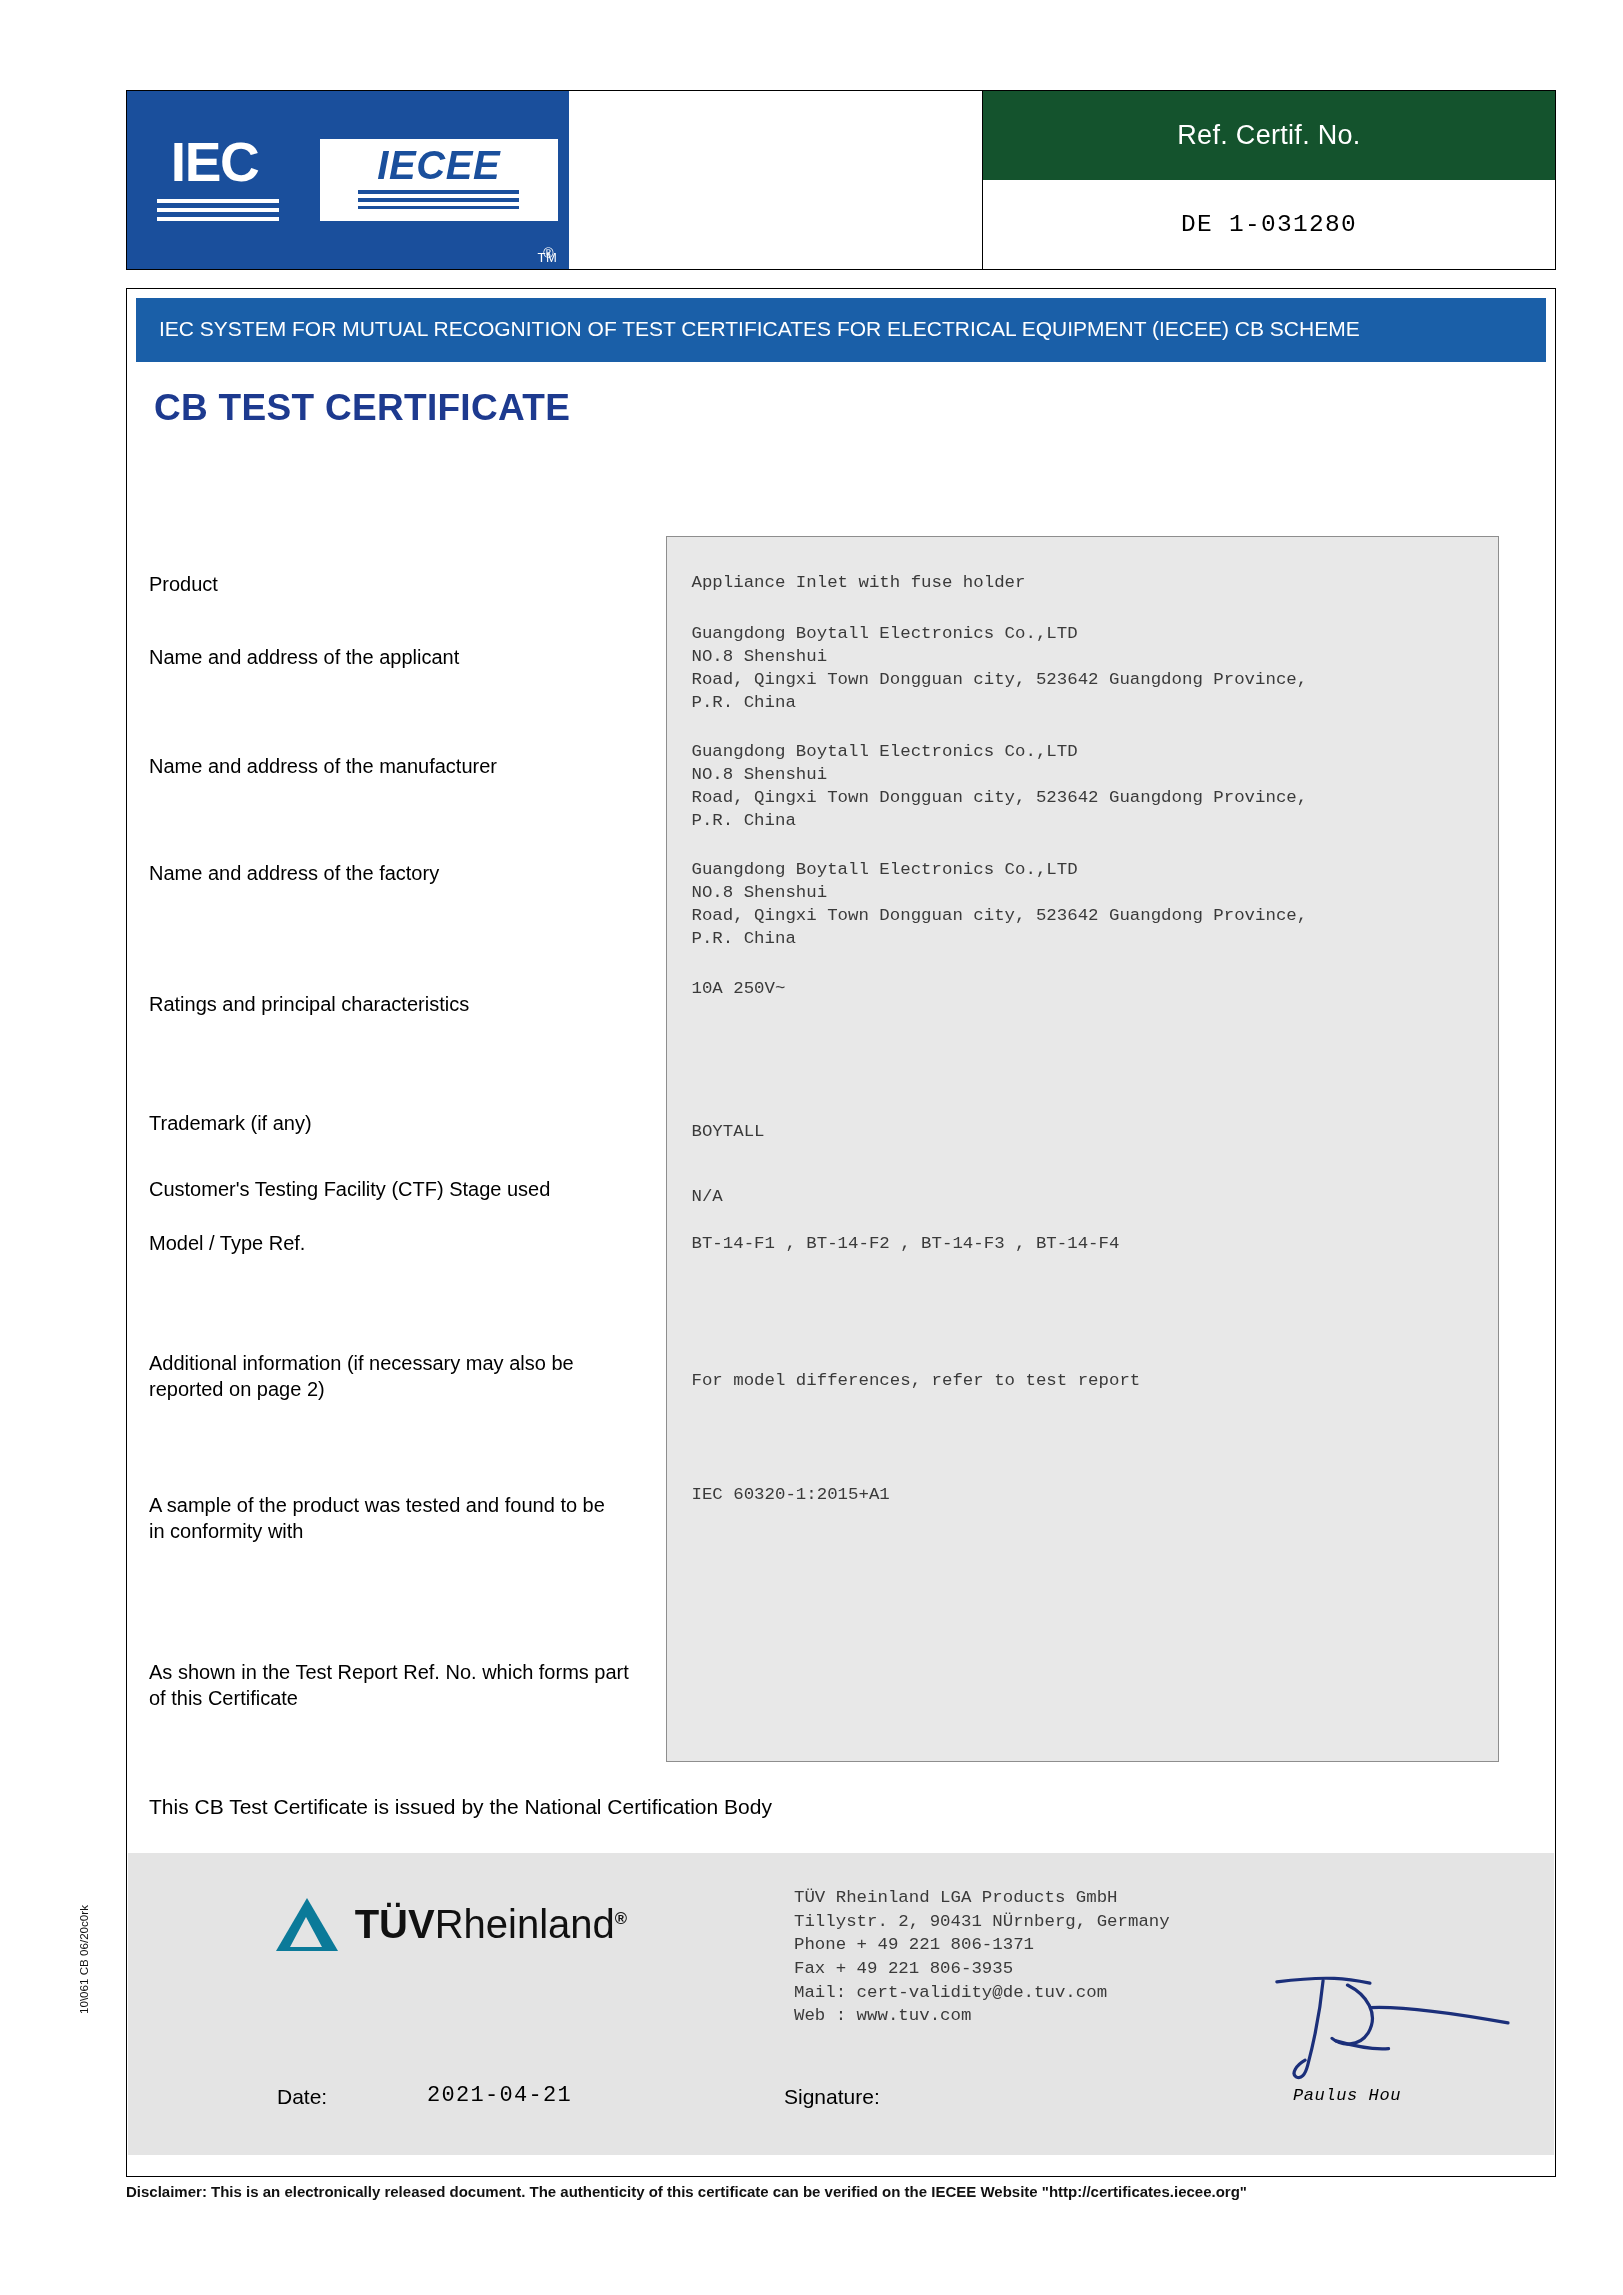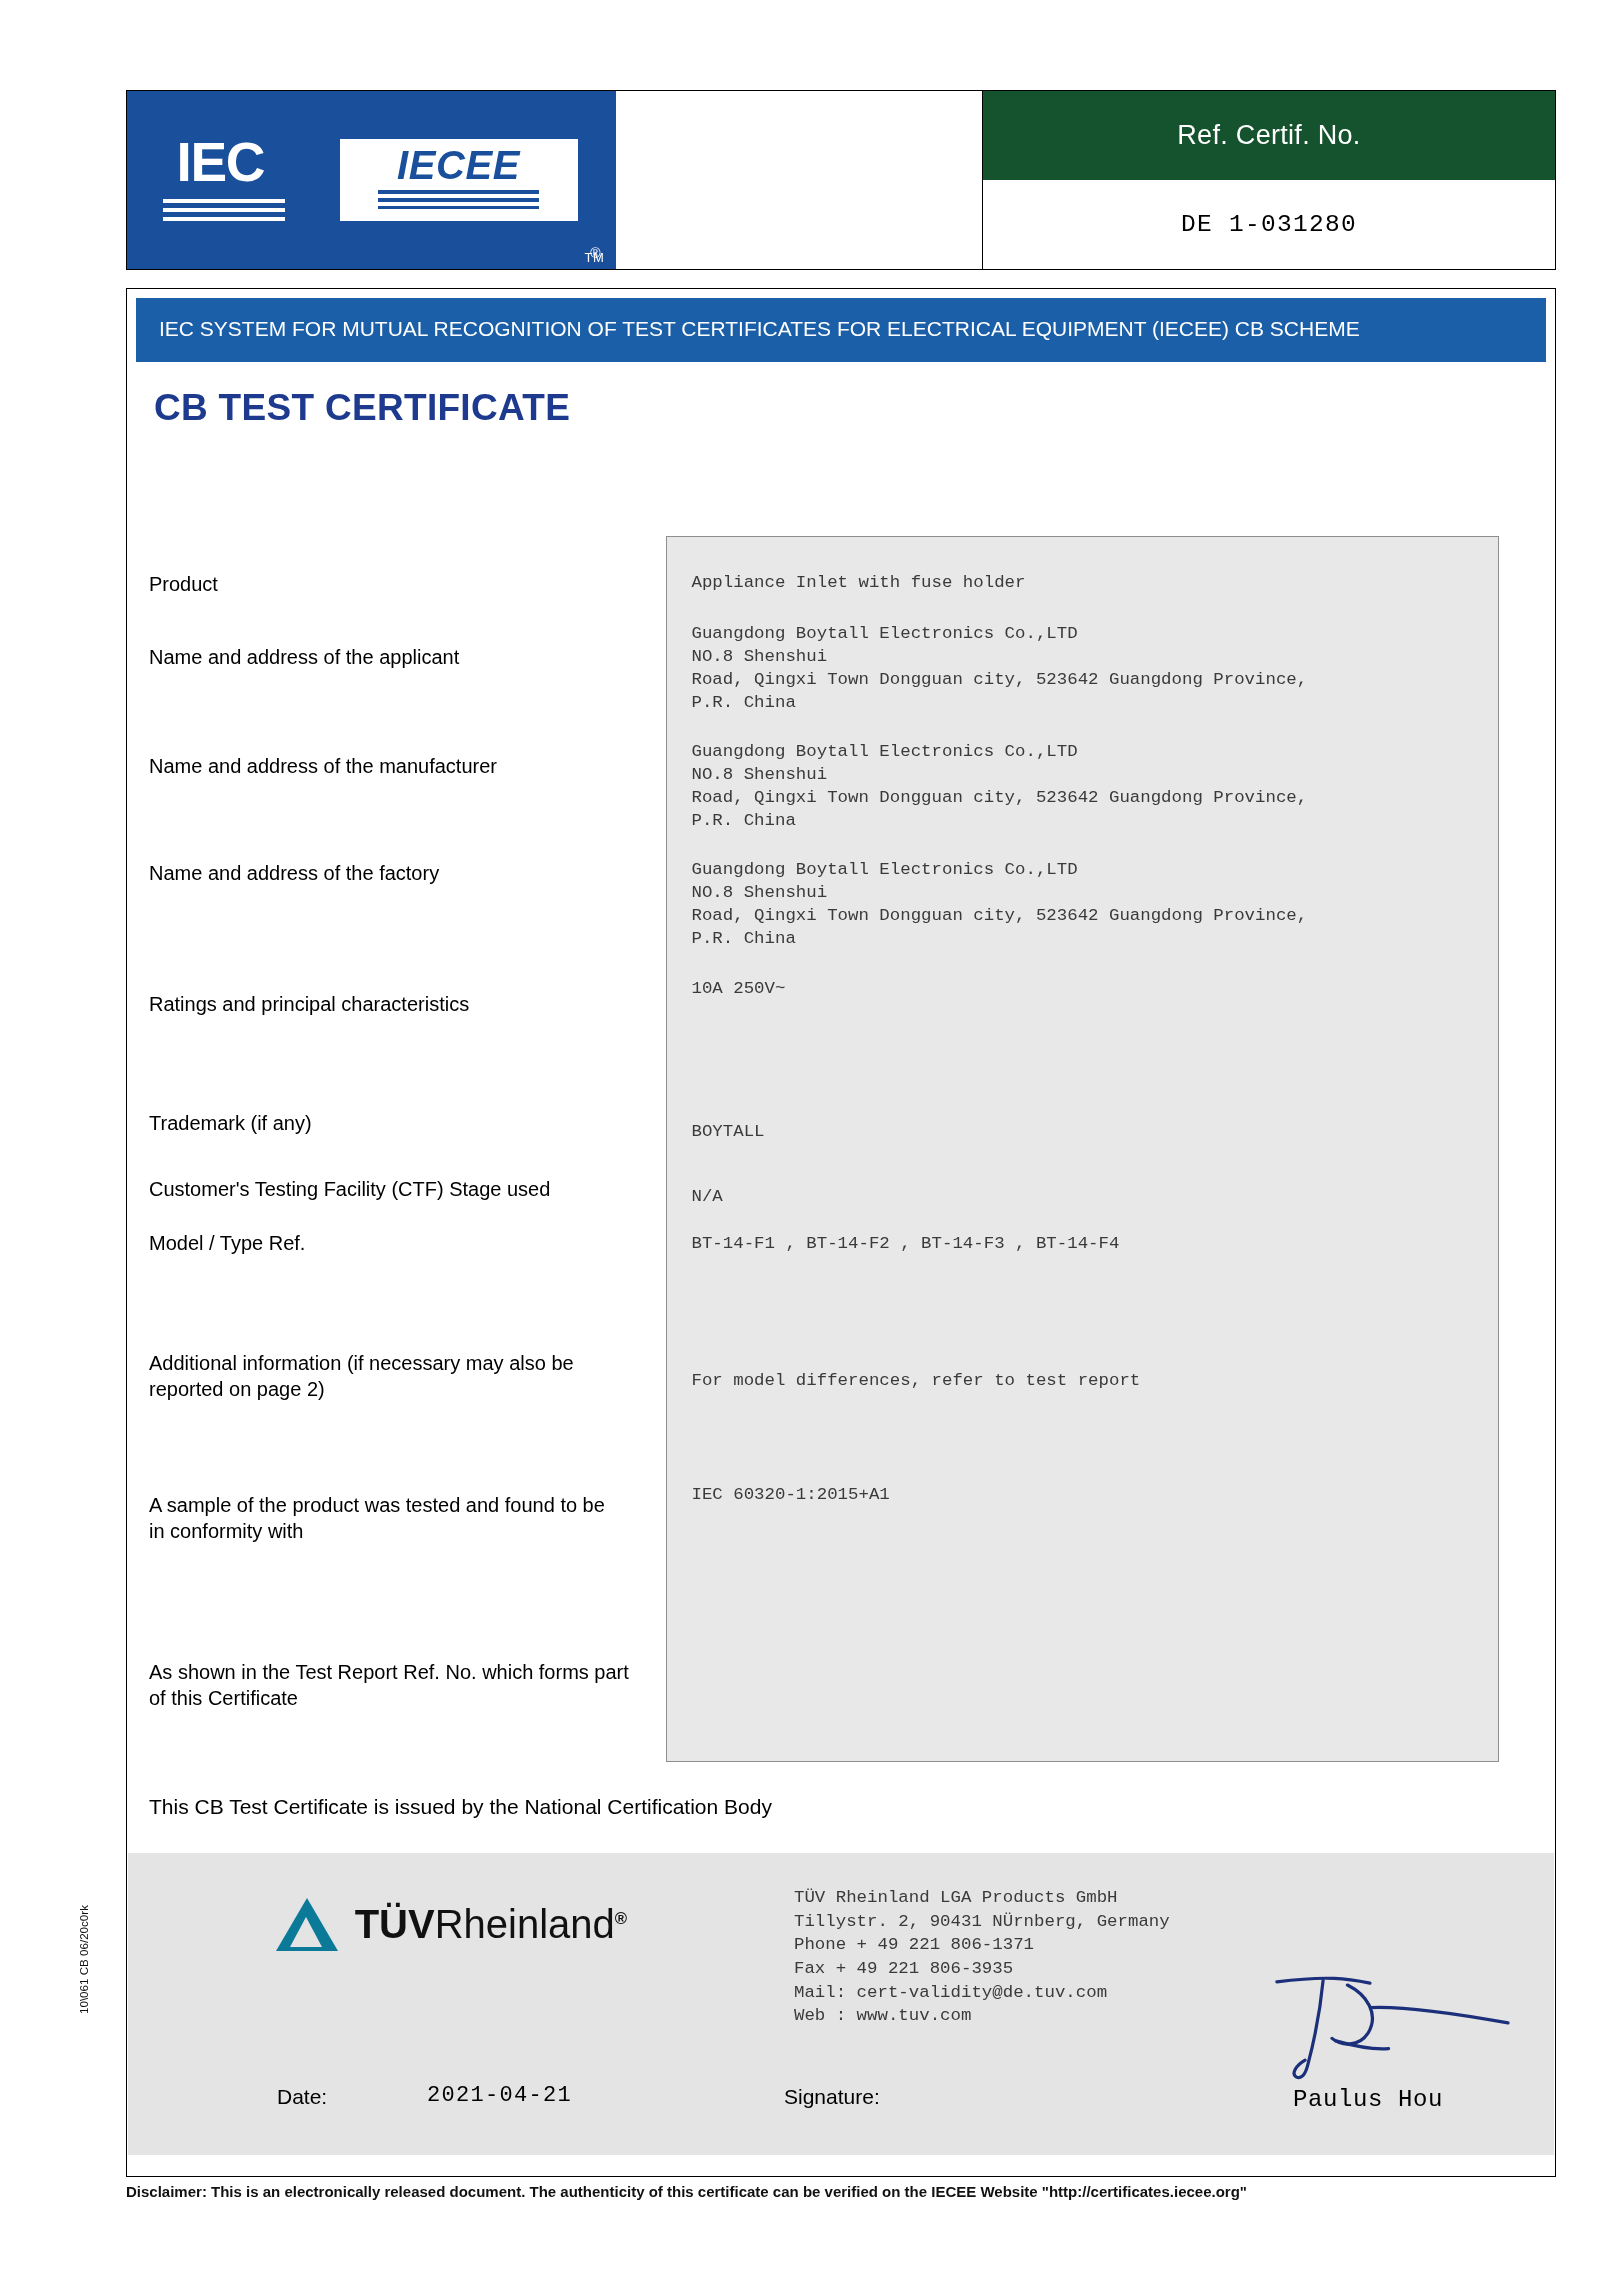--- a/index.html
+++ b/index.html
@@ -36,21 +36,21 @@
   .logo-cell {
     width: 856px;
     box-sizing: border-box;
     border-right: 1.9px solid #000;
     display: flex;
     align-items: stretch;
     background: #fff;
     position: relative;
   }
   .logo-blue {
-    width: 489px;
+    width: 442px;
     background: #1a4f9c;
     position: relative;
     display: flex;
     align-items: center;
   }
   .iec-mark {
     position: relative;
     width: 193px;
     height: 100%;
     display: flex;
@@ -288,22 +288,23 @@
     position: absolute;
     left: 656px;
     top: 232px;
     font-size: 21px;
   }
   .sig-name {
     position: absolute;
     left: 1165px;
     top: 233px;
     font-family: "Liberation Mono", monospace;
-    font-size: 24px;
+    font-size: 17px;
     letter-spacing: 0.6px;
+    font-style: italic;
   }
   .sig-svg {
     position: absolute;
     left: 1123px;
     top: 116px;
   }
 
   .disclaimer {
     position: absolute;
     left: 126px;

